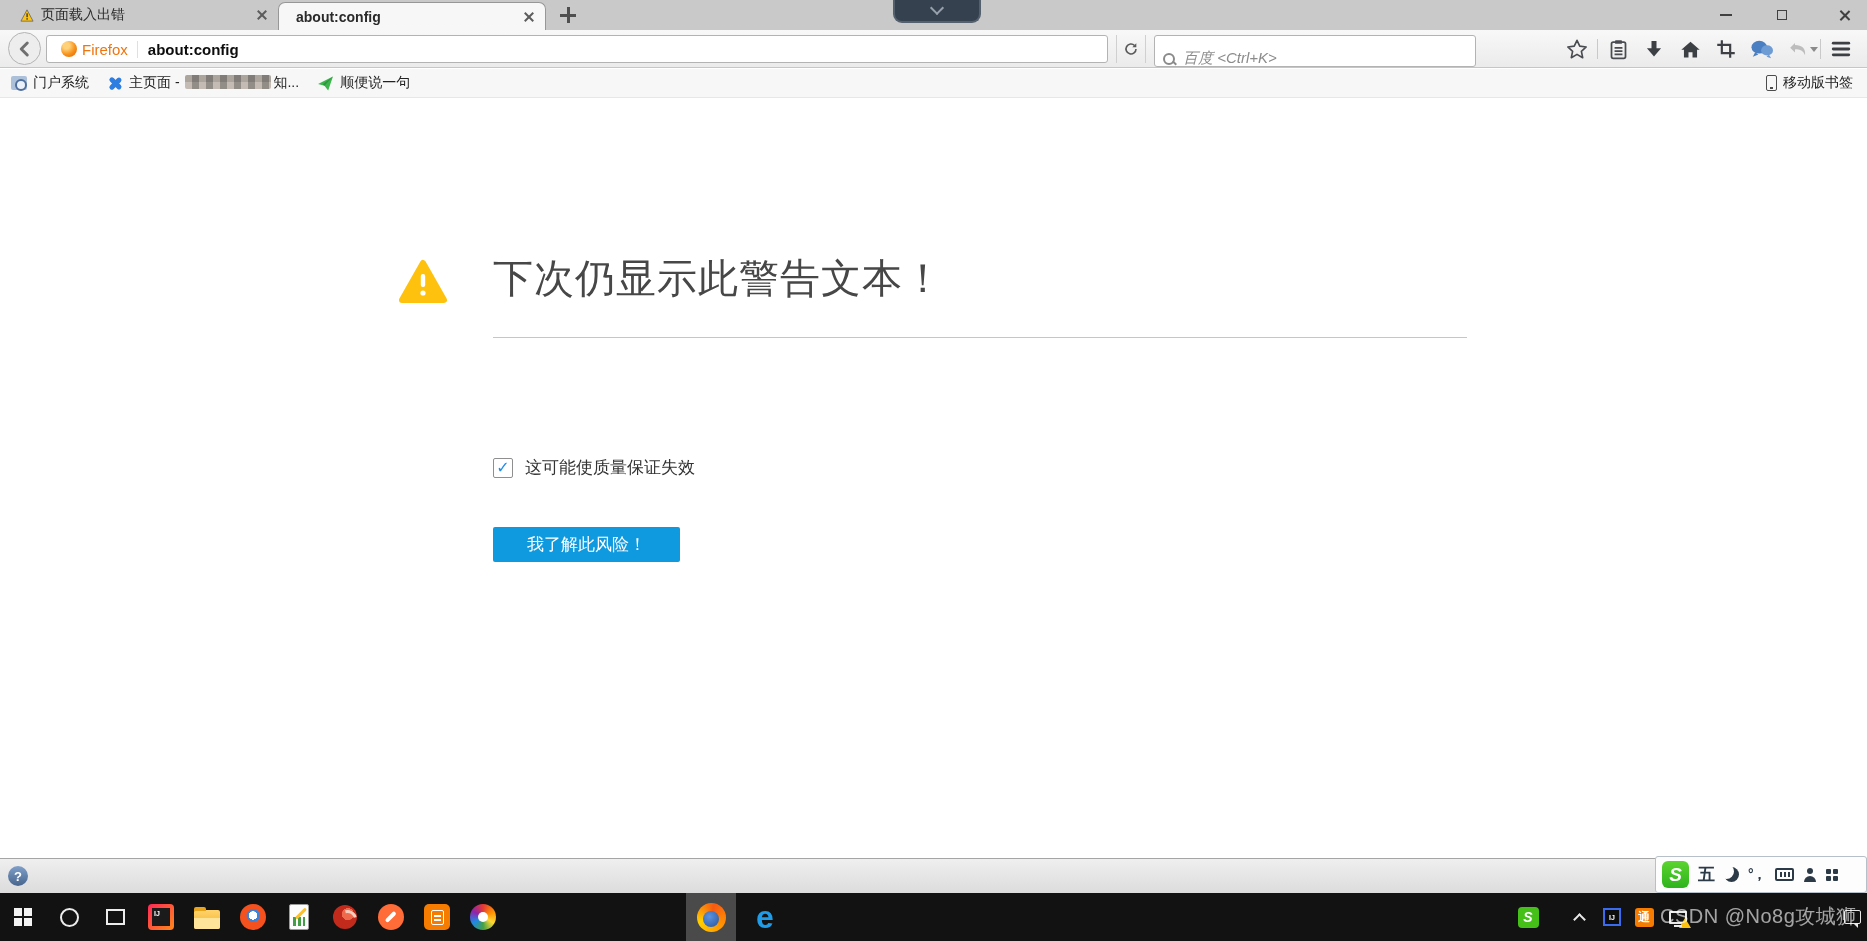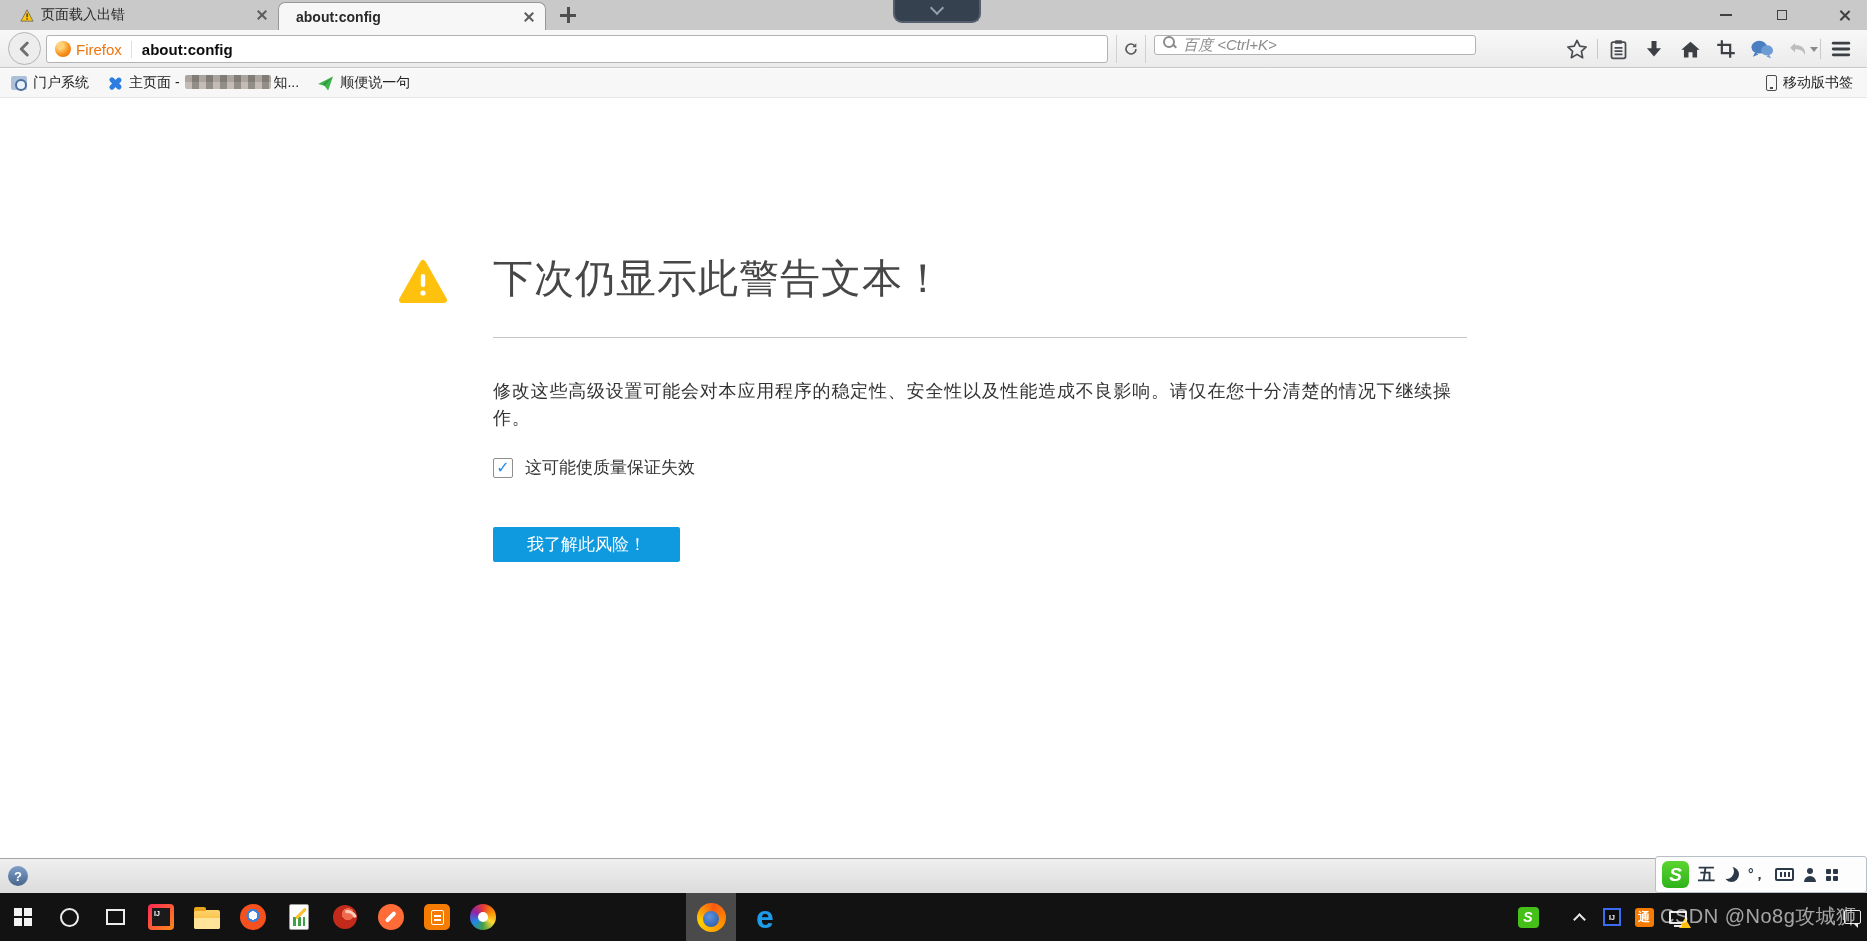--- a/index.html
+++ b/index.html
@@ -27,27 +27,27 @@
   .bar-min { width:12px; height:2px; background:#404040; }
   .sq-rest { position:relative; width:10px; height:10px; border:1.5px solid #404040; background:#c9c9c9; }
   .sq-rest::before { content:""; position:absolute; left:2px; top:-4px; width:10px; height:10px; border:1.5px solid #404040; z-index:-1; }
   .x-close { position:relative; width:13px; height:13px; }
   .x-close::before,.x-close::after { content:""; position:absolute; left:6px; top:0; width:1.8px; height:13px; background:#404040; }
   .x-close::before{transform:rotate(45deg);} .x-close::after{transform:rotate(-45deg);}
 
   
   .navbar { position:absolute; left:0; top:30px; width:1867px; height:38px; background:linear-gradient(#f8f8f8,#ebebeb); border-bottom:1px solid #c6c6c6; }
   .backbtn { position:absolute; left:8px; top:2px; width:33px; height:33px; border-radius:50%; background:#ededed; border:1px solid #b4b4b4; display:flex; align-items:center; justify-content:center; }
-  .urlbar { position:absolute; left:46px; top:5px; width:1062px; height:28px; background:#fff; border:1px solid #b3b3b3; border-radius:3px; display:flex; align-items:center; padding:0 8px; }
+  .urlbar { position:absolute; left:46px; top:5px; width:1062px; height:28px; background:#fff; border:1px solid #b3b3b3; border-radius:3px; display:flex; align-items:center; padding:0 14px; }
   .brand { display:flex; align-items:center; gap:5px; padding-right:9px; border-right:1px solid #e0e0e0; }
   .fx-dot { width:16px; height:16px; border-radius:50%; background:radial-gradient(circle at 34% 30%, #ffd27a 0 20%, #f7941d 55%, #e05e00 100%); }
   .brand-label { color:#ef750e; font-size:15px; }
   .url-text { margin-left:10px; font-size:15px; font-weight:bold; color:#0d0d0d; }
   .reloadbtn { position:absolute; left:1116px; top:5px; width:30px; height:28px; display:flex; align-items:center; justify-content:center; border-left:1px solid #d0d0d0; border-right:1px solid #d0d0d0; }
-  .searchbox { position:absolute; left:1154px; top:5px; width:322px; height:20px; background:#fff; border:1px solid #b3b3b3; border-radius:3px; display:flex; align-items:flex-start; padding:0 8px; gap:7px; }
+  .searchbox { position:absolute; left:1154px; top:5px; width:322px; height:32px; background:#fff; border:1px solid #b3b3b3; border-radius:3px; display:flex; align-items:flex-end; padding:0 8px; gap:7px; }
   .searchbox input { border:none; outline:none; flex:1; font-size:15px; font-style:italic; color:#555; font-family:"Liberation Sans","DejaVu Sans",sans-serif; background:transparent; }
   .searchbox input::placeholder { color:#8b8b8b; font-style:italic; }
   .mag { position:relative; width:13px; height:13px; flex:0 0 auto; }
   .mag::before { content:""; position:absolute; left:0; top:0; width:8px; height:8px; border:2px solid #8a8a8a; border-radius:50%; }
   .mag::after { content:""; position:absolute; left:9px; top:9px; width:5px; height:2px; background:#8a8a8a; transform:rotate(45deg); }
   .navicons { position:absolute; right:8px; top:5px; height:28px; display:flex; align-items:center; }
   .nbtn { width:36px; height:28px; display:flex; align-items:center; justify-content:center; }
   .nsep { width:1px; height:20px; background:#c9c9c9; margin:0 2px; }
   .caret-s { width:0; height:0; border-left:4px solid transparent; border-right:4px solid transparent; border-top:5px solid #8a8a8a; margin-left:-6px; }
 
@@ -269,21 +269,20 @@
 </div>
 
 <div class="content">
   <svg class="bigwarn" width="50" height="45" viewBox="0 0 50 45">
     <path d="M25 4 L46 41 H4 Z" fill="#fec20e" stroke="#fec20e" stroke-width="6" stroke-linejoin="round"></path>
     <rect x="22.8" y="15" width="4.4" height="13" rx="2" fill="#fff"></rect>
     <circle cx="25" cy="34" r="2.6" fill="#fff"></circle>
   </svg>
   <h1 class="page-title">下次仍显示此警告文本！</h1>
   <div class="title-rule"></div>
-  <p class="page-body">修改这些高级设置可能会对本应用程序的稳定性、安全性以及性能造成不良影响。请仅在您十分清楚的情况下继续操作。</p>
   <div class="cb-row">
     <span class="checkbox">✓</span>
     <span class="cb-label">这可能使质量保证失效</span>
   </div>
   <button class="risk-btn" style="background: rgb(15, 154, 224);">我了解此风险！</button>
 </div>
 
 <div class="notifbar">
   <span class="help-ic">?</span>
 </div>

